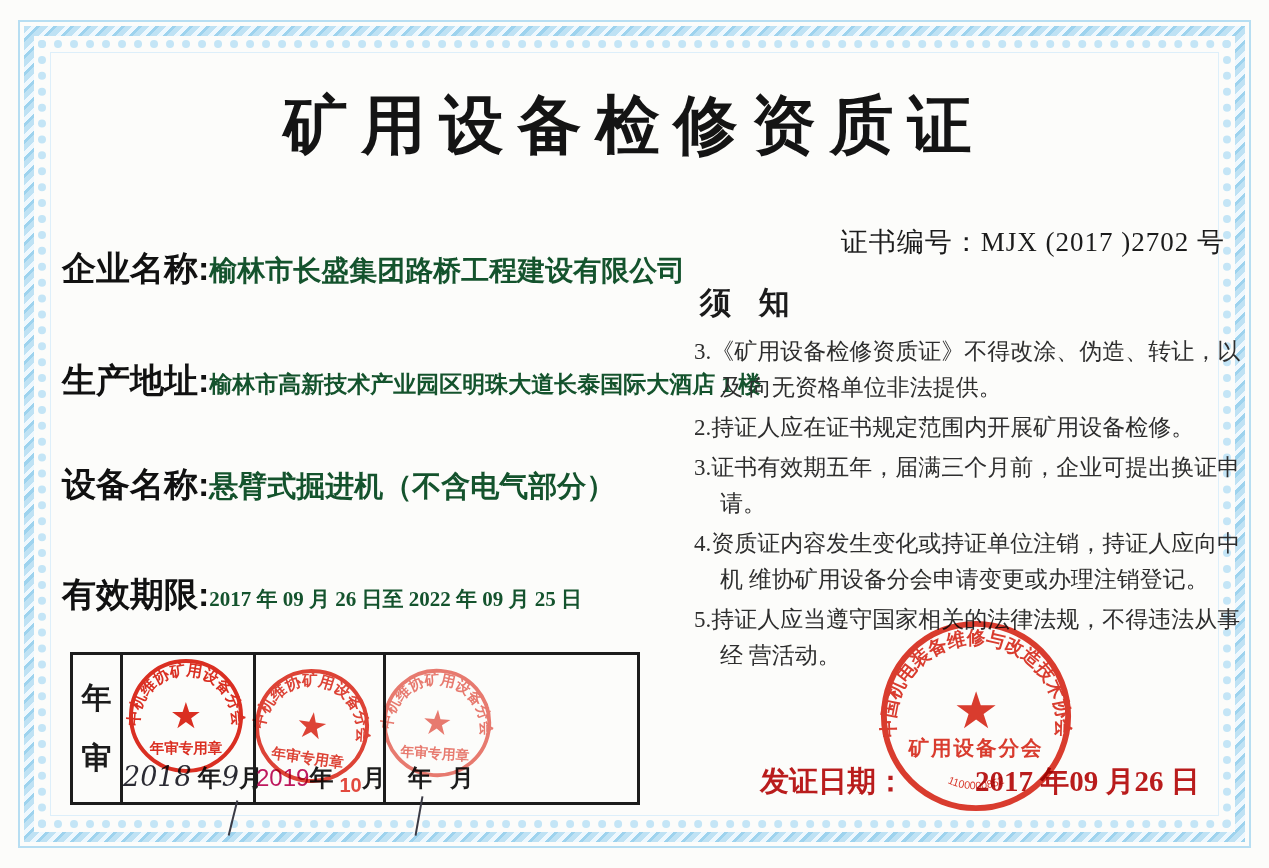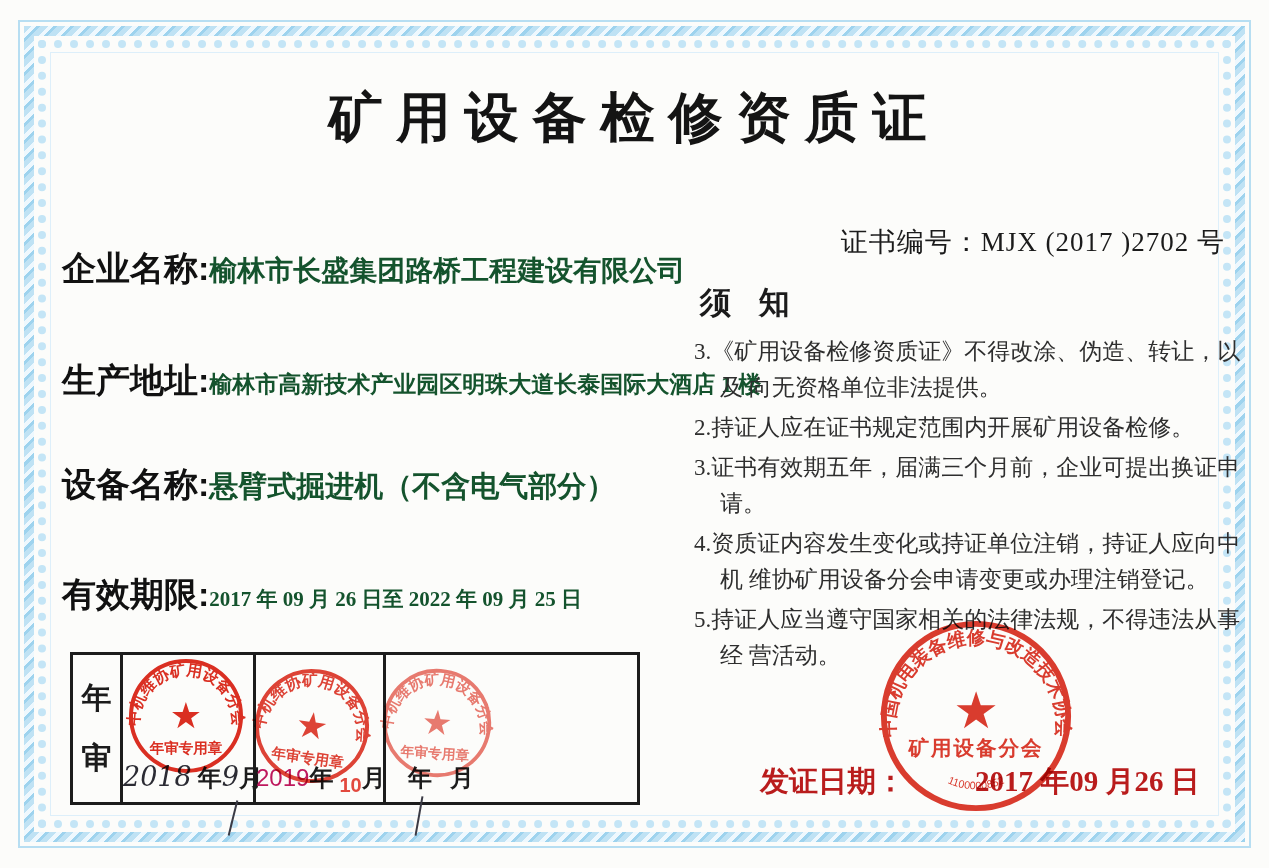--- a/index.html
+++ b/index.html
@@ -17,21 +17,21 @@
   .frame { position:absolute; pointer-events:none; }
   .frame-a { inset:20px 18px; border:2px solid #b7def2; }
   .frame-b { inset:26px 24px; border:10px solid; border-image:repeating-linear-gradient(135deg,#bfe2f4 0 5px,#eef8fe 5px 9px,#9ed3ee 9px 12px) 10; }
   .frame-c { inset:40px 38px; border:8px dotted #c4e5f6; }
   .frame-d { inset:52px 50px; border:1px solid #ddeffa; }
 
   .title {
     position:absolute; top:82px; left:0; width:100%;
     text-align:center;
     font-family:"Liberation Sans", sans-serif;
-    font-weight:800; font-size:54px; letter-spacing:14px;
+    font-weight:800; font-size:64px; letter-spacing:14px;
     color:#141414;
   }
 
   .cert-no {
     position:absolute; top:224px; right:44px;
     font-size:27px; font-weight:400; letter-spacing:1px;
     white-space:nowrap;
   }
 
   .notice-heading {

